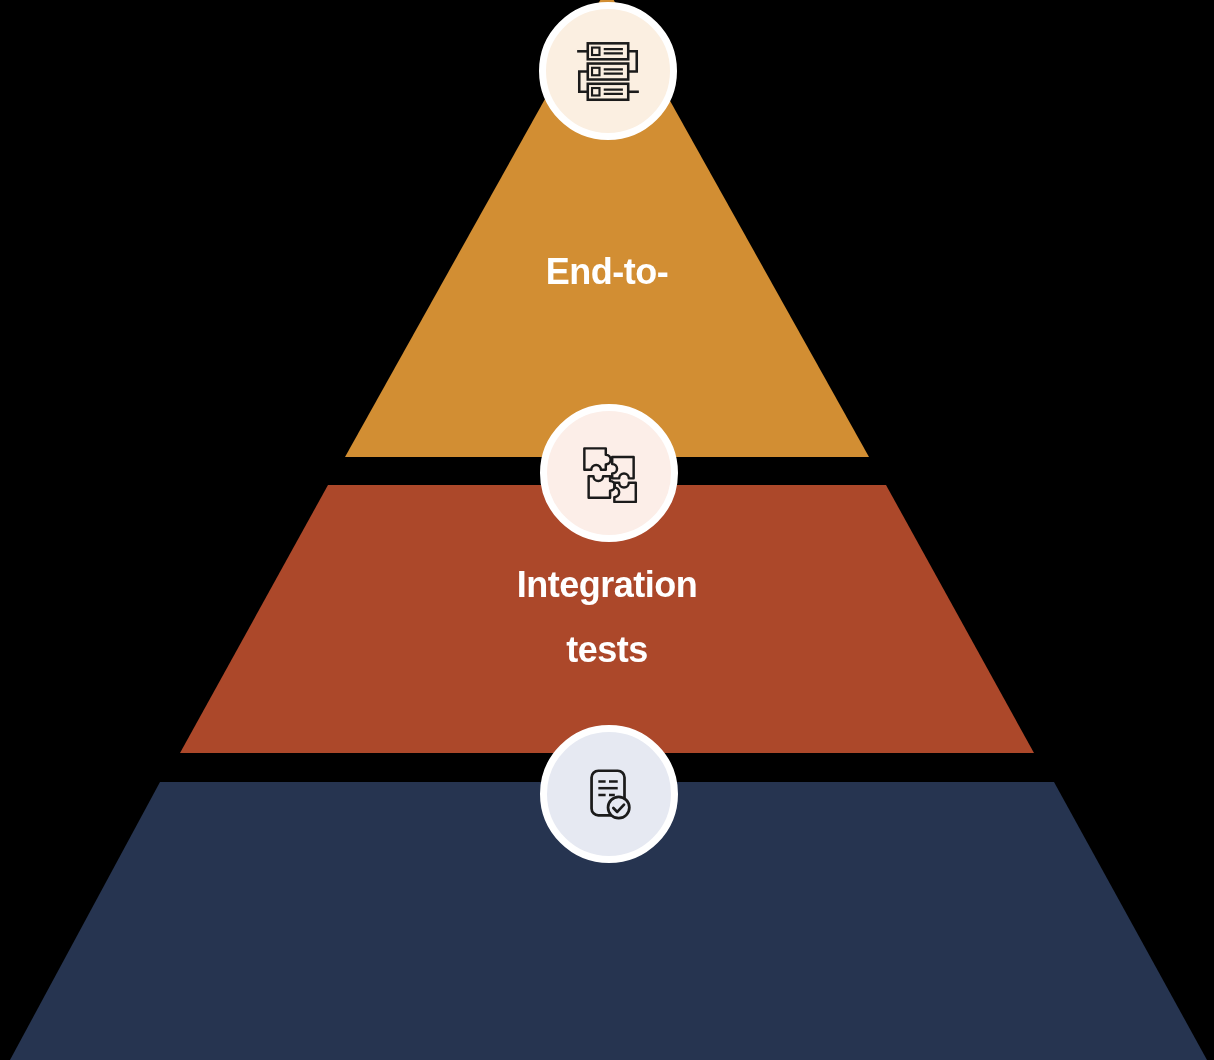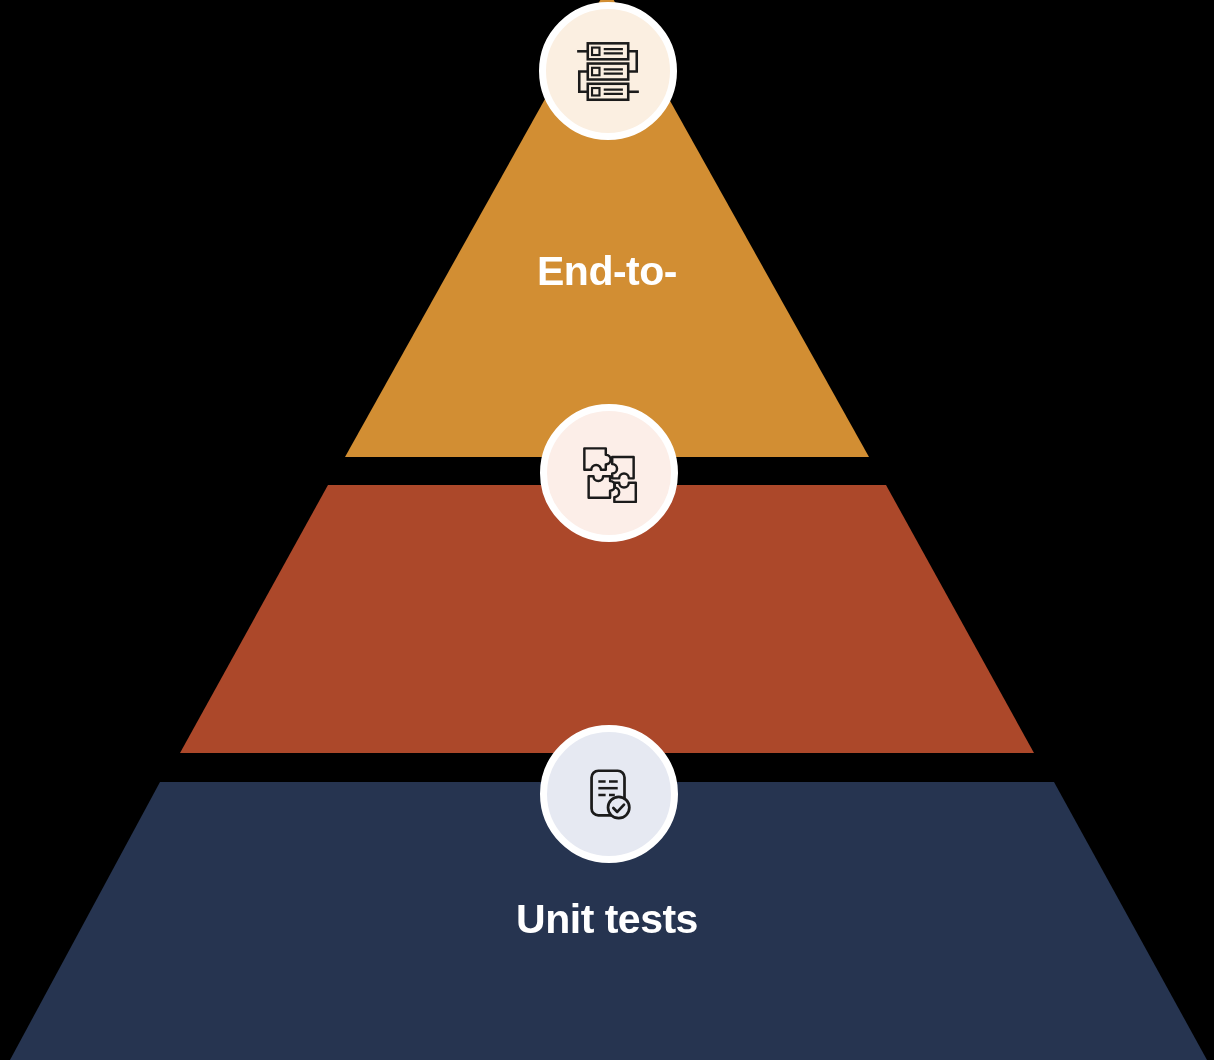--- a/index.html
+++ b/index.html
@@ -33,21 +33,21 @@
     top: 782px;
     height: 278px;
     clip-path: polygon(160px 0px, 1054px 0px, 1207px 278px, 10px 278px);
   }
   .label {
     position: absolute;
     left: 307px;
     width: 600px;
     text-align: center;
     color: #ffffff;
-    font-size: 41px;
+    font-size: 36px;
     line-height: 65px;
     font-weight: bold;
     letter-spacing: -0.5px;
   }
   .label span { display: block; }
   .label-e2e { top: 239px; }
   .label-integration { top: 552px; }
   .label-unit { top: 887px; }
   .badge {
     position: absolute;
@@ -70,22 +70,23 @@
 
 <div class="canvas" style="background-color: rgb(0, 0, 0);">
 
   <div class="band band-e2e" style="background-color: rgb(210, 142, 51);"></div>
   <div class="band band-integration" style="background-color: rgb(172, 72, 42);"></div>
   <div class="band band-unit" style="background-color: rgb(38, 52, 80);"></div>
 
   <div class="label label-e2e" style="color: rgb(255, 255, 255);">
     <span>End-to-</span>
   </div>
-  <div class="label label-unit" style="color: rgb(255, 255, 255);">
-    <span>Unit tests</span>
+  <div class="label label-integration" style="color: rgb(255, 255, 255);">
+    <span>Integration</span>
+    <span>tests</span>
   </div>
 
   <div class="badge badge-e2e" style="background-color: rgb(251, 239, 225); border-color: rgb(255, 255, 255);">
     <svg width="66" height="62" viewBox="0 0 62 58" fill="none" stroke="#1B1B1B" stroke-width="2.4">
       <rect x="12" y="3" width="38" height="15"></rect>
       <rect x="12" y="22" width="38" height="15"></rect>
       <rect x="12" y="41" width="38" height="15"></rect>
       <g stroke-width="2">
         <rect x="16" y="7" width="7" height="7"></rect>
         <rect x="16" y="26" width="7" height="7"></rect>

